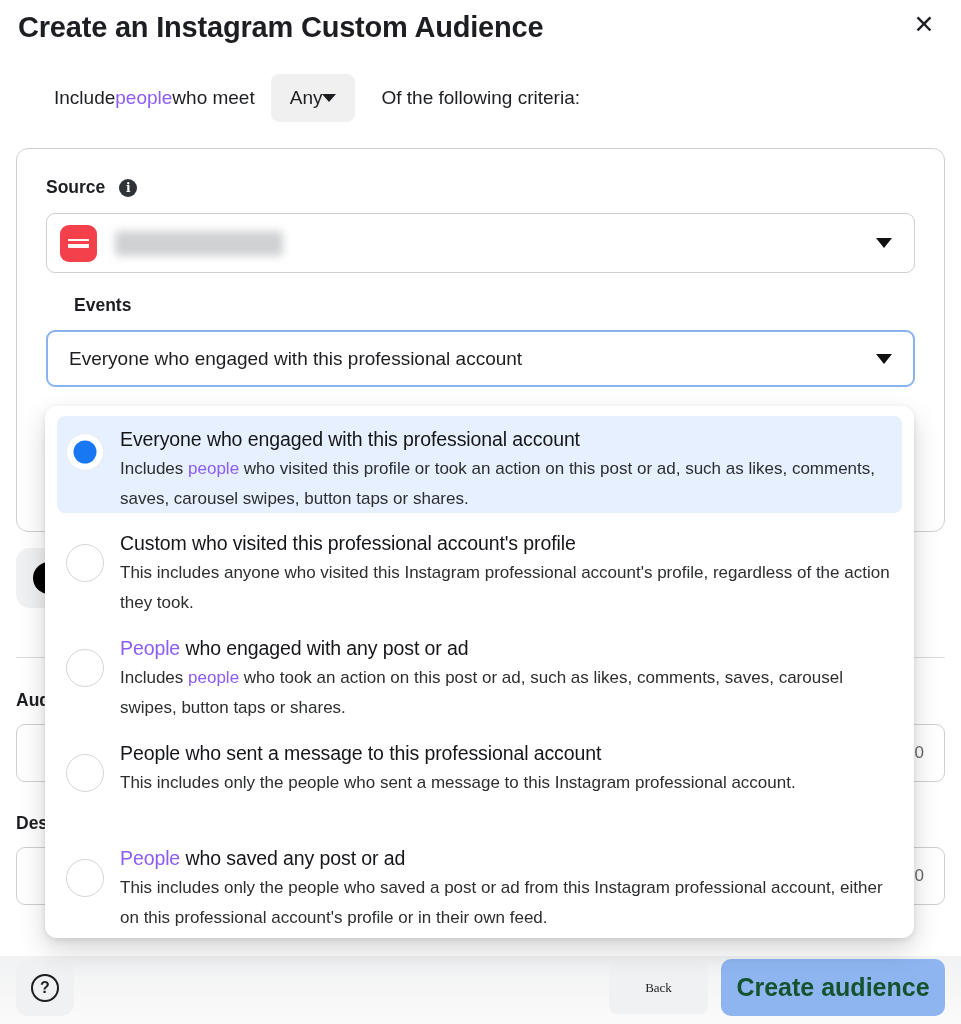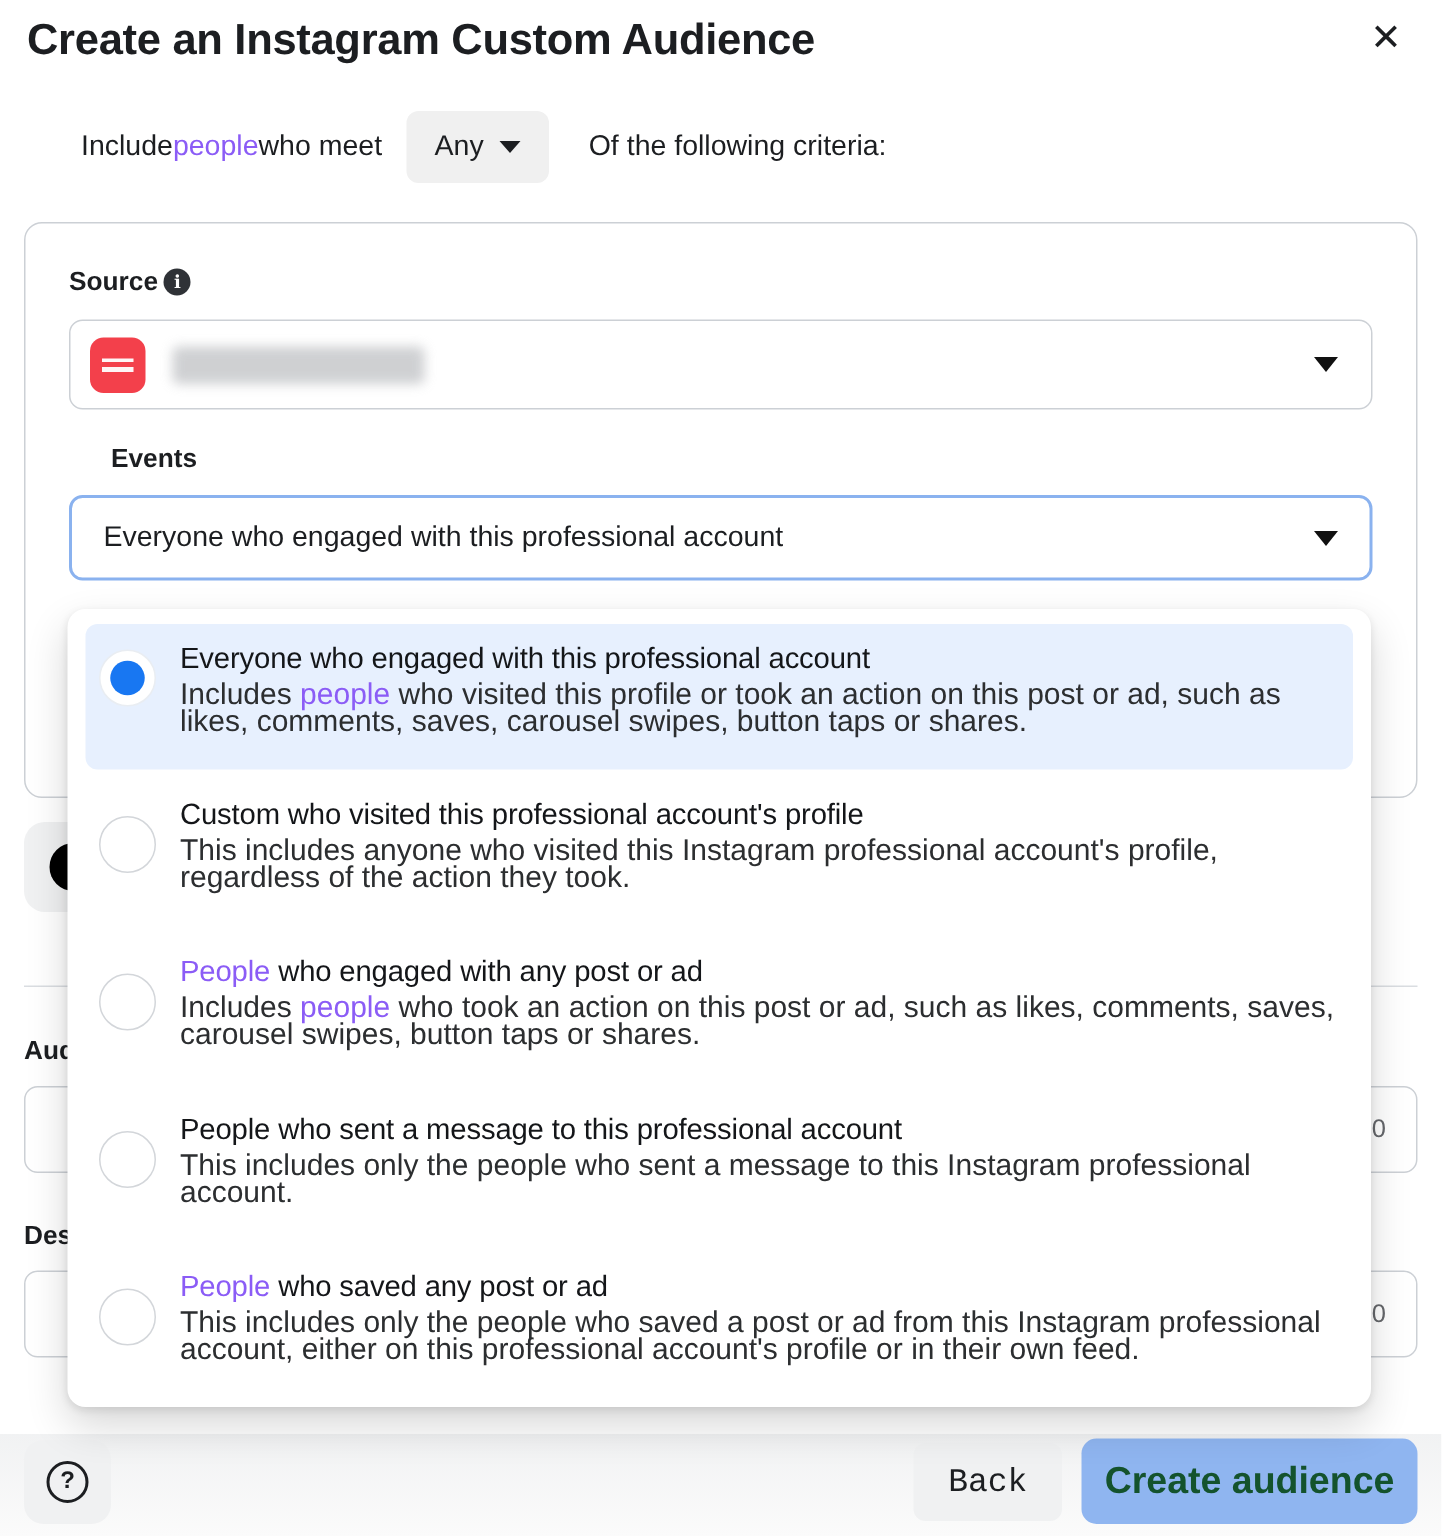--- a/index.html
+++ b/index.html
@@ -11,27 +11,27 @@
   .link { color:#8b5cf6; cursor:pointer; text-decoration:none; }
 
   
   .dlg-title { position:absolute; left:18px; top:11px; font-size:29px; font-weight:700; letter-spacing:-0.2px; }
   .close-btn { position:absolute; right:20px; top:8px; width:34px; height:34px; border:none; background:transparent;
     font-size:25px; line-height:34px; text-align:center; color:#1c1e21; cursor:pointer; font-family:"DejaVu Sans",sans-serif; }
 
   
   .include-row { position:absolute; left:18px; top:73px; height:50px; display:flex; align-items:center; font-size:19px;margin-left:36px; }
   .pill-any { margin:0 26px 0 16px; background:#f0f0f0; border-radius:8px; height:48px; padding:0 19px;
-    display:flex; align-items:center; gap:11px; font-size:19px; cursor:pointer; }
+    display:flex; align-items:center; gap:0; font-size:19px; cursor:pointer; }
   .caret-down { width:0; height:0; border-left:7px solid transparent; border-right:7px solid transparent; border-top:8px solid #1c1e21; }
 
   
   .criteria-card { position:absolute; left:16px; top:148px; width:929px; height:384px;
     border:1px solid #ccd0d5; border-radius:12px; background:#fff; }
-  .field-label { position:absolute; font-size:17.5px; font-weight:700; display:flex; align-items:center; gap:4px; }
+  .field-label { position:absolute; font-size:17.5px; font-weight:700; display:flex; align-items:center; gap:14px; }
   .src-label { left:29px; top:28px; }
   .info-icon { width:18px; height:18px; border-radius:50%; background:#2f3237; color:#fff; font-size:12px; font-weight:700;
     display:inline-flex; align-items:center; justify-content:center; font-family:"DejaVu Serif",serif; }
   .source-select { position:absolute; left:29px; top:64px; width:869px; height:60px; border:1px solid #ccd0d5;
     border-radius:9px; display:flex; align-items:center; padding:0 22px 0 13px; cursor:pointer; background:#fff; }
   .src-avatar { width:37px; height:37px; border-radius:9px; background:#f3404b; position:relative; flex:none; }
   .src-avatar::after { content:""; position:absolute; left:8px; top:14px; width:21px; height:9px;
     background:linear-gradient(#fff 0 2.5px, transparent 2.5px 5.5px, #fff 5.5px 8px); opacity:.95; }
   .src-name-blur { width:168px; height:25px; margin-left:18px; border-radius:4px; background:#bfc1c4; filter:blur(4px); opacity:.75; }
   .sel-caret { margin-left:auto; width:0; height:0; border-left:8px solid transparent; border-right:8px solid transparent; border-top:10px solid #111; }
@@ -61,30 +61,30 @@
   .opt-3 { top:327px; height:98px; }
   .opt-4 { top:432px; height:98px; }
   .radio { width:38px; height:38px; border-radius:50%; background:#fff; border:1.5px solid #d3d6da;
     margin:21px 16px 0 9px; flex:none; position:relative; }
   .opt-0 .radio { margin-top:17px; border-color:#e9edf2; }
   .radio.selected::after { content:""; position:absolute; left:50%; top:50%; width:23px; height:23px;
     transform:translate(-50%,-50%); border-radius:50%; background:#1877f2; }
   .opt-texts { padding-top:6px; padding-right:8px; }
   .opt-0 .opt-texts { padding-top:9px; }
   .opt-title { font-size:19.5px; line-height:28px; color:#141619; letter-spacing:-0.1px; }
-  .opt-desc { font-size:20px; line-height:18px; color:#2c2e30; margin-top:1px; }
+  .opt-desc { font-size:17px; line-height:30px; color:#2c2e30; margin-top:1px; }
 
   
   .footer { position:absolute; left:0; right:0; top:956px; bottom:0; background:linear-gradient(180deg,#f1f2f3,#fbfbfb); }
   .help-btn { position:absolute; left:16px; top:4px; width:58px; height:56px; border:none; border-radius:13px;
     background:#f0f1f2; cursor:pointer; display:flex; align-items:center; justify-content:center; }
   .help-circle { width:28px; height:28px; border:2px solid #1c1e21; border-radius:50%; color:#1c1e21;
     font-size:16px; font-weight:700; display:flex; align-items:center; justify-content:center; }
   .back-btn { position:absolute; right:253px; top:6px; width:99px; height:52px; border:none; border-radius:8px;
-    background:#f0f1f2; font-family:Liberation Mono, monospace; font-size:22px; font-weight:500; color:#1c1e21; cursor:pointer; }
+    background:#f0f1f2; font-family:Liberation Serif, serif; font-size:13px; font-weight:500; color:#1c1e21; cursor:pointer; }
   .create-btn { position:absolute; right:16px; top:3px; width:224px; height:57px; border:none; border-radius:10px;
     background:#8fb5f0; font-family:inherit; font-size:25px; font-weight:700; color:#14532d; cursor:not-allowed; }
 </style>
 </head>
 <body>
 
 <div>
 
   <div class="dlg-title">Create an Instagram Custom Audience</div>
   <button class="close-btn">✕</button>

